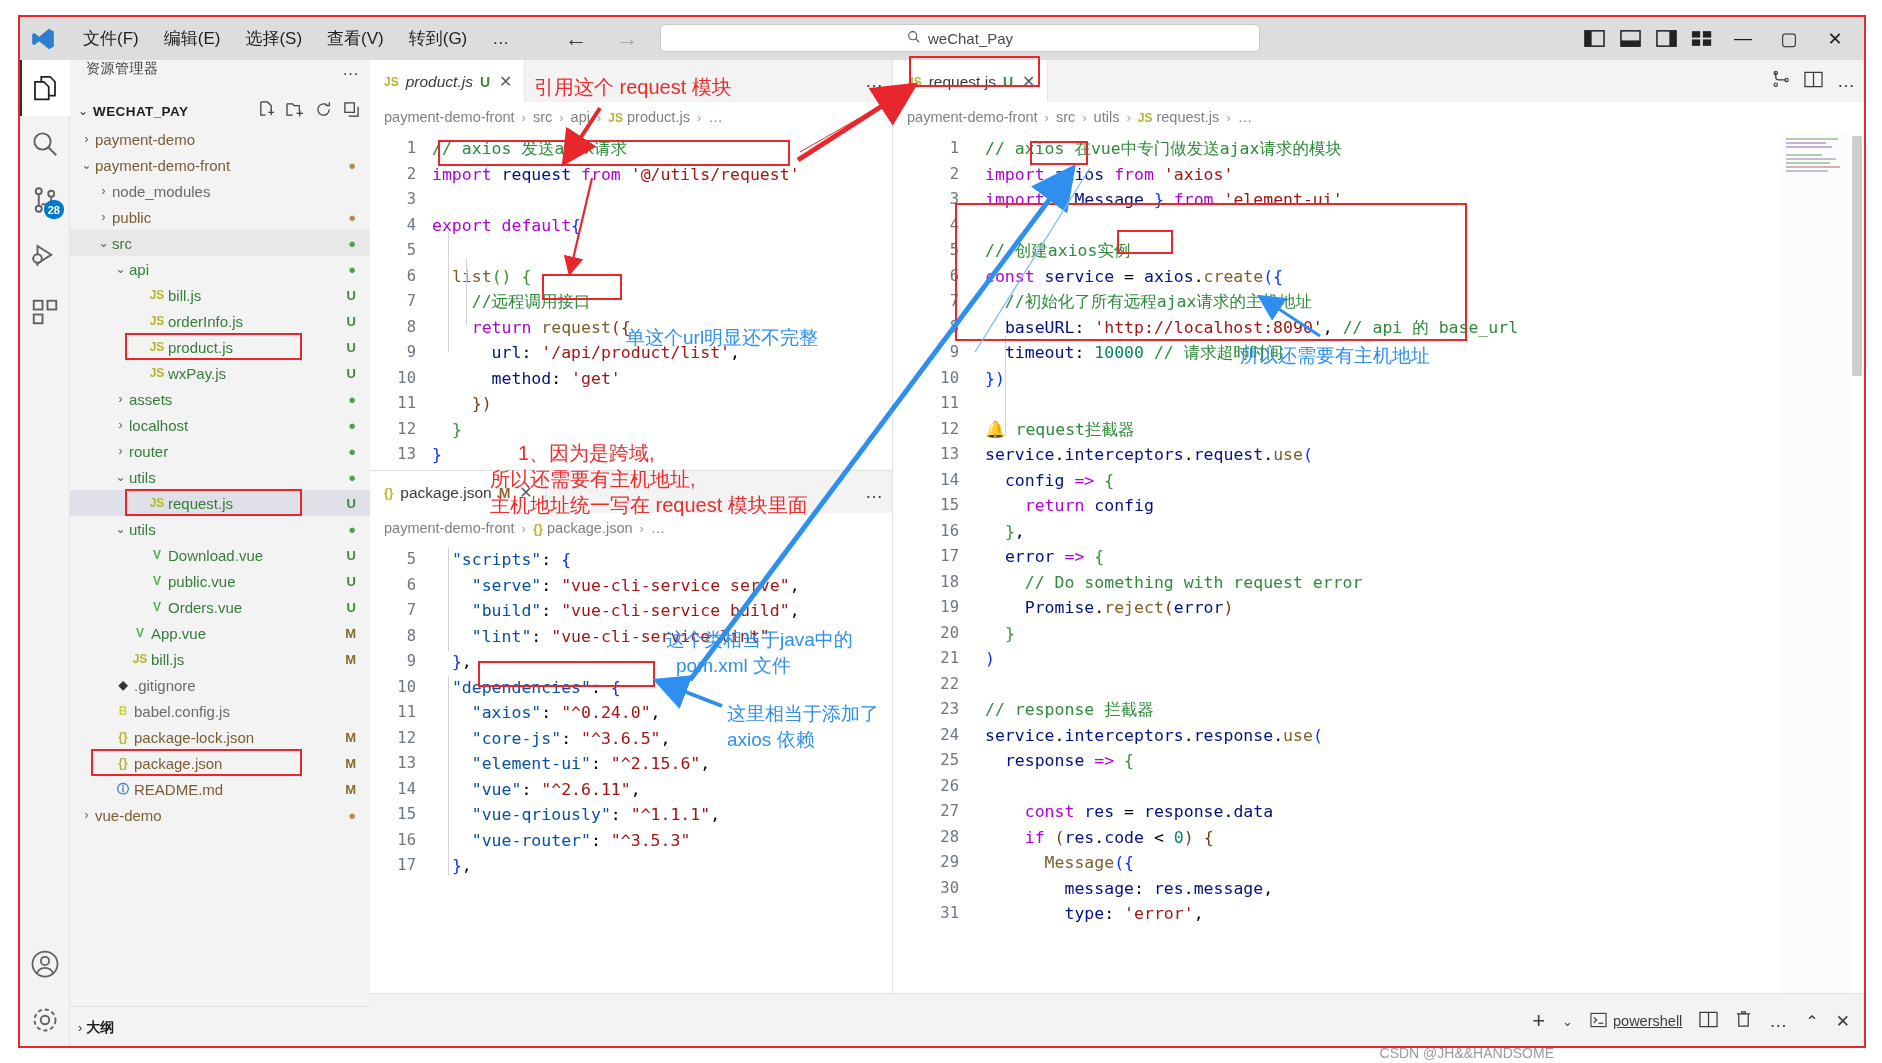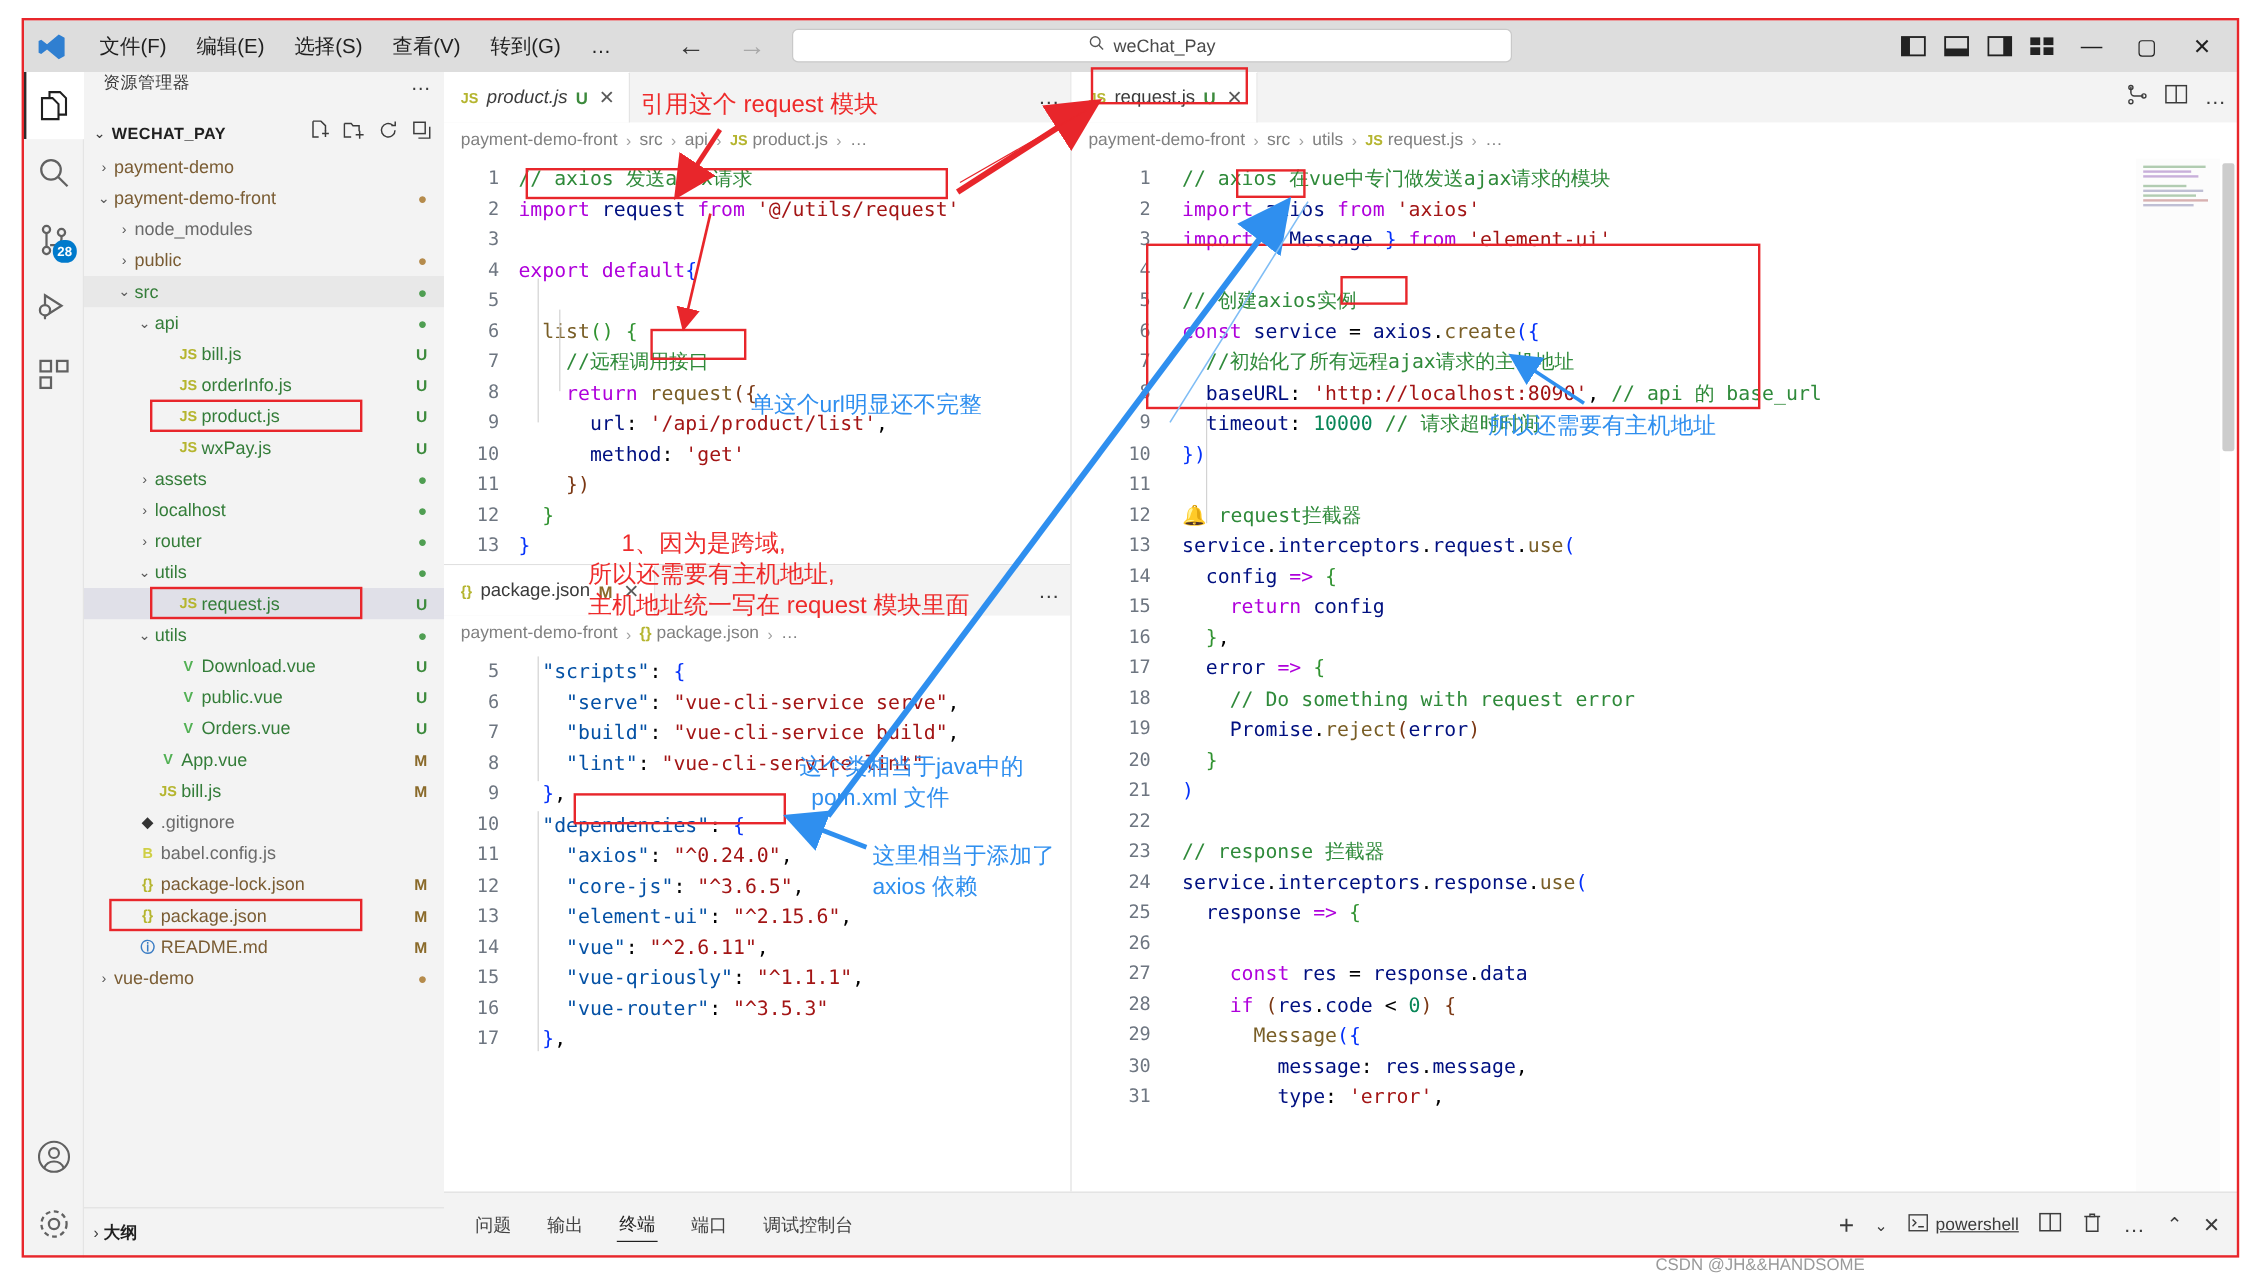--- a/index.html
+++ b/index.html
@@ -650,27 +650,20 @@
         <div class="mm-line" style="left:6px;top:38px;width:42px;background:#b9b9d0;"></div>
       </div>
       <div class="scrollbar-v" style="top:72px;bottom:0;">
         <div class="sb-thumb" style="top:4px;height:240px;"></div>
       </div>
     <div class="guide" style="left: 112px; top: 276px; height: 100px;"></div>
       </div>
   </div>
 
   <div class="panel">
-    <div class="panel-tabs" id="panel-tabs">
-        <div class="panel-tab">问题</div>
-        <div class="panel-tab">输出</div>
-        <div class="panel-tab active">终端</div>
-        <div class="panel-tab">端口</div>
-        <div class="panel-tab">调试控制台</div>
-      </div>
     <div class="panel-right">
       <span style="font-size:22px;color:#3b3b3b;">+</span>
       <span style="font-size:13px;color:#3b3b3b;">⌄</span>
       <span class="panel-shell">
         <span>
           <svg width="17" height="16" viewBox="0 0 18 16">
               <rect x="1" y="1" width="16" height="14" fill="none" stroke="#3b3b3b" stroke-width="1.2"></rect>
               <path d="M4 5 l3 3 l-3 3" fill="none" stroke="#3b3b3b" stroke-width="1.2"></path>
               <line x1="9" y1="11.5" x2="14" y2="11.5" stroke="#3b3b3b" stroke-width="1.2"></line>
             </svg>

